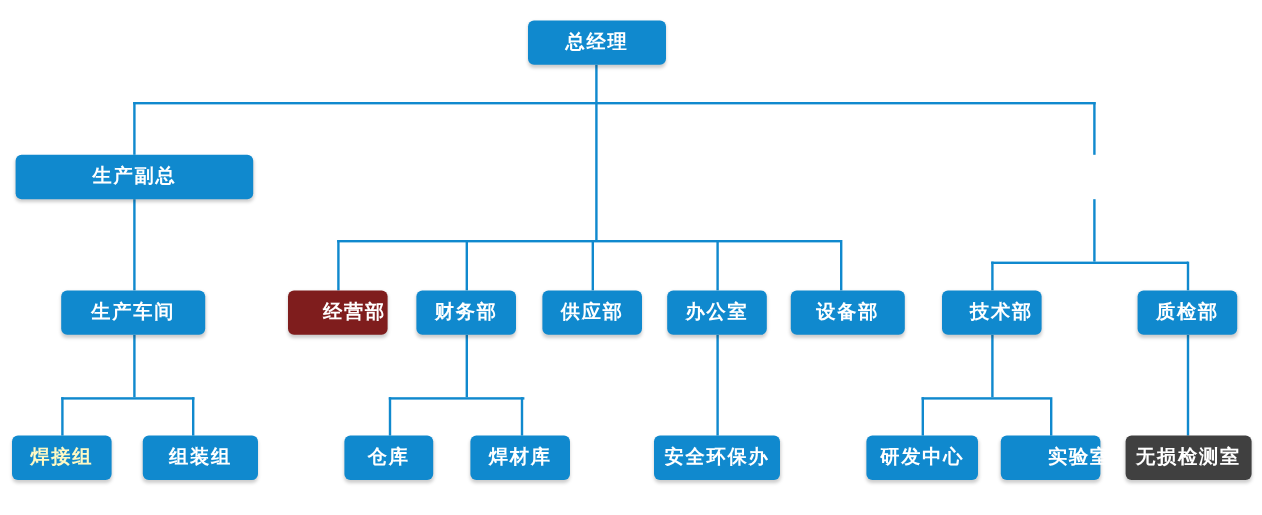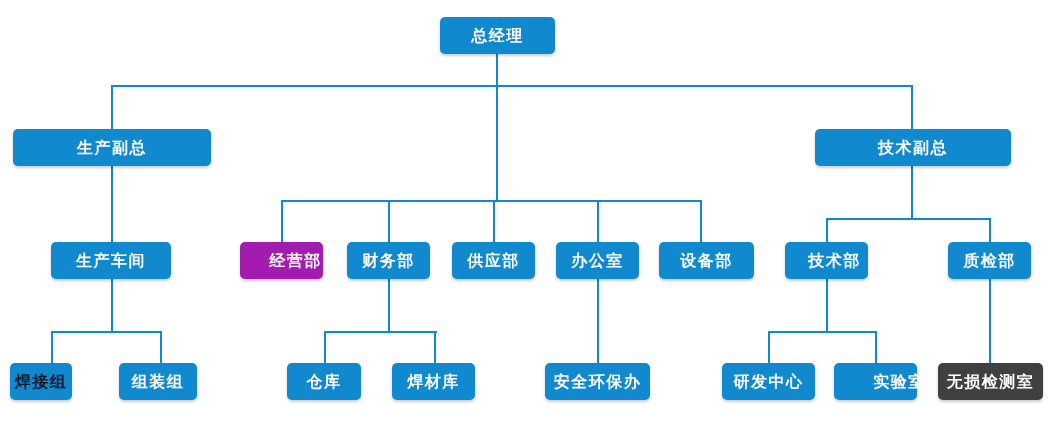--- a/index.html
+++ b/index.html
@@ -72,30 +72,29 @@
     <div class="connector v" style="background: rgb(16, 137, 206); left: 324px; top: 331px; height: 32px;"></div>
     <div class="connector v" style="background: rgb(16, 137, 206); left: 434px; top: 331px; height: 32px;"></div>
     <div class="connector v" style="background: rgb(16, 137, 206); left: 597px; top: 279px; height: 84px;"></div>
     <div class="connector v" style="background: rgb(16, 137, 206); left: 826px; top: 279px; height: 52px;"></div>
     <div class="connector h" style="background: rgb(16, 137, 206); left: 768px; top: 331px; width: 107px;"></div>
     <div class="connector v" style="background: rgb(16, 137, 206); left: 768px; top: 331px; height: 32px;"></div>
     <div class="connector v" style="background: rgb(16, 137, 206); left: 875px; top: 331px; height: 32px;"></div>
     <div class="connector v" style="background: rgb(16, 137, 206); left: 989px; top: 279px; height: 84px;"></div>
     <div class="node" style="left: 440px; top: 17px; width: 115px; height: 37px; background: rgb(16, 137, 206); color: rgb(255, 255, 255);">总经理</div>
     <div class="node" style="left: 13px; top: 129px; width: 198px; height: 37px; background: rgb(16, 137, 206); color: rgb(255, 255, 255);">生产副总</div>
-    <div class="node" style="left: 815px; top: 129px; width: 196px; height: 37px; background: rgb(16, 137, 206); color: rgb(255, 255, 255);">技术副总</div>
     <div class="node" style="left: 51px; top: 242px; width: 120px; height: 37px; background: rgb(16, 137, 206); color: rgb(255, 255, 255);">生产车间</div>
-    <div class="node" style="left: 240px; top: 242px; width: 83px; height: 37px; background: #a21caf; color: rgb(255, 255, 255); padding-left: 28px;">经营部</div>
+    <div class="node" style="left: 240px; top: 242px; width: 83px; height: 37px; background: #7f1d1d; color: rgb(255, 255, 255); padding-left: 28px;">经营部</div>
     <div class="node" style="left: 347px; top: 242px; width: 83px; height: 37px; background: rgb(16, 137, 206); color: rgb(255, 255, 255);">财务部</div>
     <div class="node" style="left: 452px; top: 242px; width: 83px; height: 37px; background: rgb(16, 137, 206); color: rgb(255, 255, 255);">供应部</div>
     <div class="node" style="left: 556px; top: 242px; width: 83px; height: 37px; background: rgb(16, 137, 206); color: rgb(255, 255, 255);">办公室</div>
     <div class="node" style="left: 659px; top: 242px; width: 95px; height: 37px; background: rgb(16, 137, 206); color: rgb(255, 255, 255);">设备部</div>
     <div class="node" style="left: 785px; top: 242px; width: 83px; height: 37px; background: rgb(16, 137, 206); color: rgb(255, 255, 255); padding-left: 16px;">技术部</div>
     <div class="node" style="left: 948px; top: 242px; width: 83px; height: 37px; background: rgb(16, 137, 206); color: rgb(255, 255, 255);">质检部</div>
-    <div class="node" style="left: 10px; top: 363px; width: 62px; height: 37px; background: rgb(16, 137, 206); color: #0f172a;">焊接组</div>
-    <div class="node" style="left: 119px; top: 363px; width: 78px; height: 37px; background: rgb(16, 137, 206); color: rgb(255, 255, 255);">组装组</div>
+    <div class="node" style="left: 10px; top: 363px; width: 83px; height: 37px; background: rgb(16, 137, 206); color: #fef9c3;">焊接组</div>
+    <div class="node" style="left: 119px; top: 363px; width: 96px; height: 37px; background: rgb(16, 137, 206); color: rgb(255, 255, 255);">组装组</div>
     <div class="node" style="left: 287px; top: 363px; width: 74px; height: 37px; background: rgb(16, 137, 206); color: rgb(255, 255, 255);">仓库</div>
     <div class="node" style="left: 392px; top: 363px; width: 83px; height: 37px; background: rgb(16, 137, 206); color: rgb(255, 255, 255);">焊材库</div>
     <div class="node" style="left: 545px; top: 363px; width: 105px; height: 37px; background: rgb(16, 137, 206); color: #ffffff;">安全环保办</div>
     <div class="node" style="left: 722px; top: 363px; width: 93px; height: 37px; background: rgb(16, 137, 206); color: #ffffff;">研发中心</div>
     <div class="node" style="left: 834px; top: 363px; width: 83px; height: 37px; background: rgb(16, 137, 206); color: rgb(255, 255, 255); padding-left: 48px;">实验室</div>
     <div class="node" style="left: 938px; top: 363px; width: 105px; height: 37px; background: #404040; color: rgb(255, 255, 255);">无损检测室</div>
   </div>
 
 </body></html>

